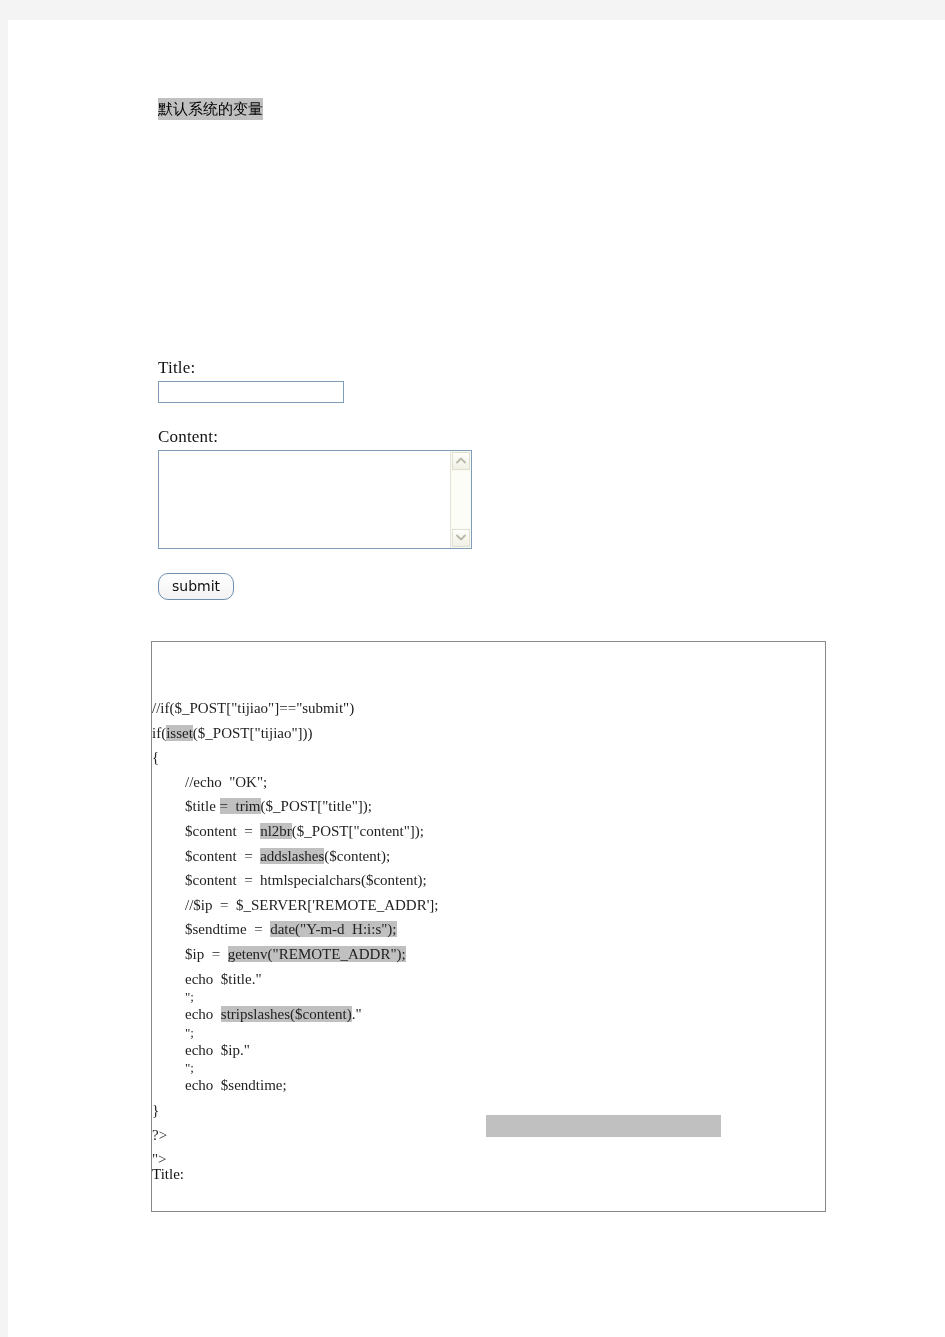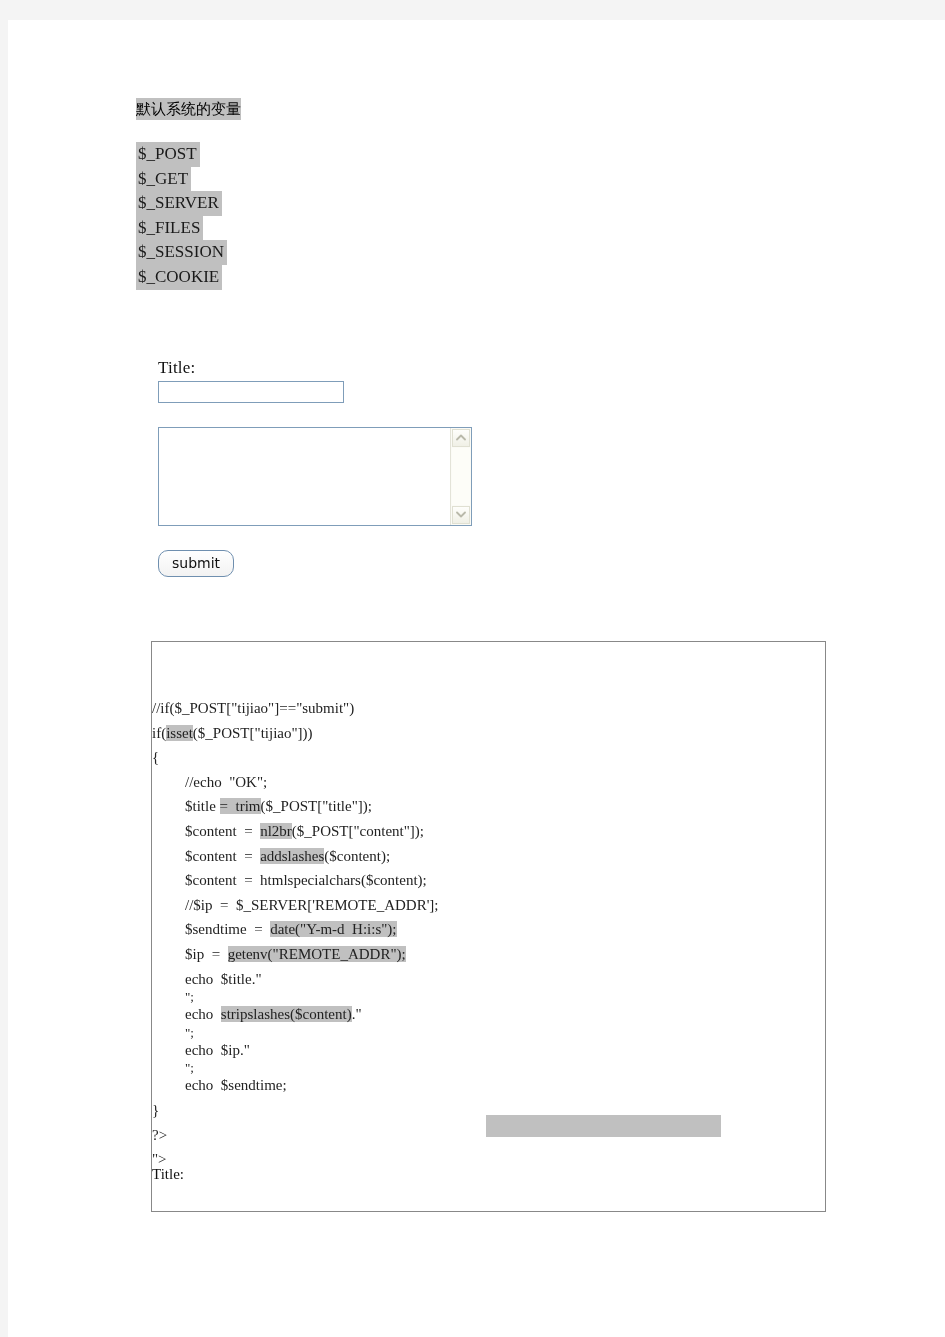--- a/index.html
+++ b/index.html
@@ -26,21 +26,21 @@
   }
 
   
   .hl {
     background: #c0c0c0;
   }
 
   
   #doc-body {
     position: absolute;
-    left: 128px;
+    left: 150px;
     top: 78px;
     width: 700px;
   }
   #heading-zh {
     font-size: 15px;
     line-height: 22px;
     color: #000;
     display: inline-block;
     margin: 0 0 22px 0;
     font-family: "DejaVu Sans", "Liberation Sans", sans-serif;
@@ -209,36 +209,29 @@
 </style>
 </head>
 <body>
 
 <div id="page-sheet">
 
   <div id="doc-body">
 
     <div id="heading-zh" class="hl">默认系统的变量</div>
 
-    <ul class="superglobals">
-      <li><span class="hl">$_POST</span></li>
-      <li><span class="hl">$_GET</span></li>
-      <li><span class="hl">$_SERVER</span></li>
-      <li><span class="hl">$_FILES</span></li>
-      <li><span class="hl">$_SESSION</span></li>
-      <li><span class="hl">$_COOKIE</span></li>
-    </ul>
   </div>
 
   <div id="demo-form">
 
     <label class="field-label">Title:</label>
 
     <input id="title-input" type="text" value="" style="">
 
+    <label class="field-label">Content:</label>
 
     <div id="content-wrap">
       <textarea id="content-textarea" style=""></textarea>
 
       <div id="content-scrollbar">
         <div id="sb-track"></div>
         <div class="sb-btn up">
           <svg width="10" height="7" viewBox="0 0 10 7">
               <path d="M1 5.5 L5 1.5 L9 5.5" stroke="#b9b9aa" stroke-width="1.8" fill="none" stroke-linecap="round" stroke-linejoin="round"></path>
             </svg>

